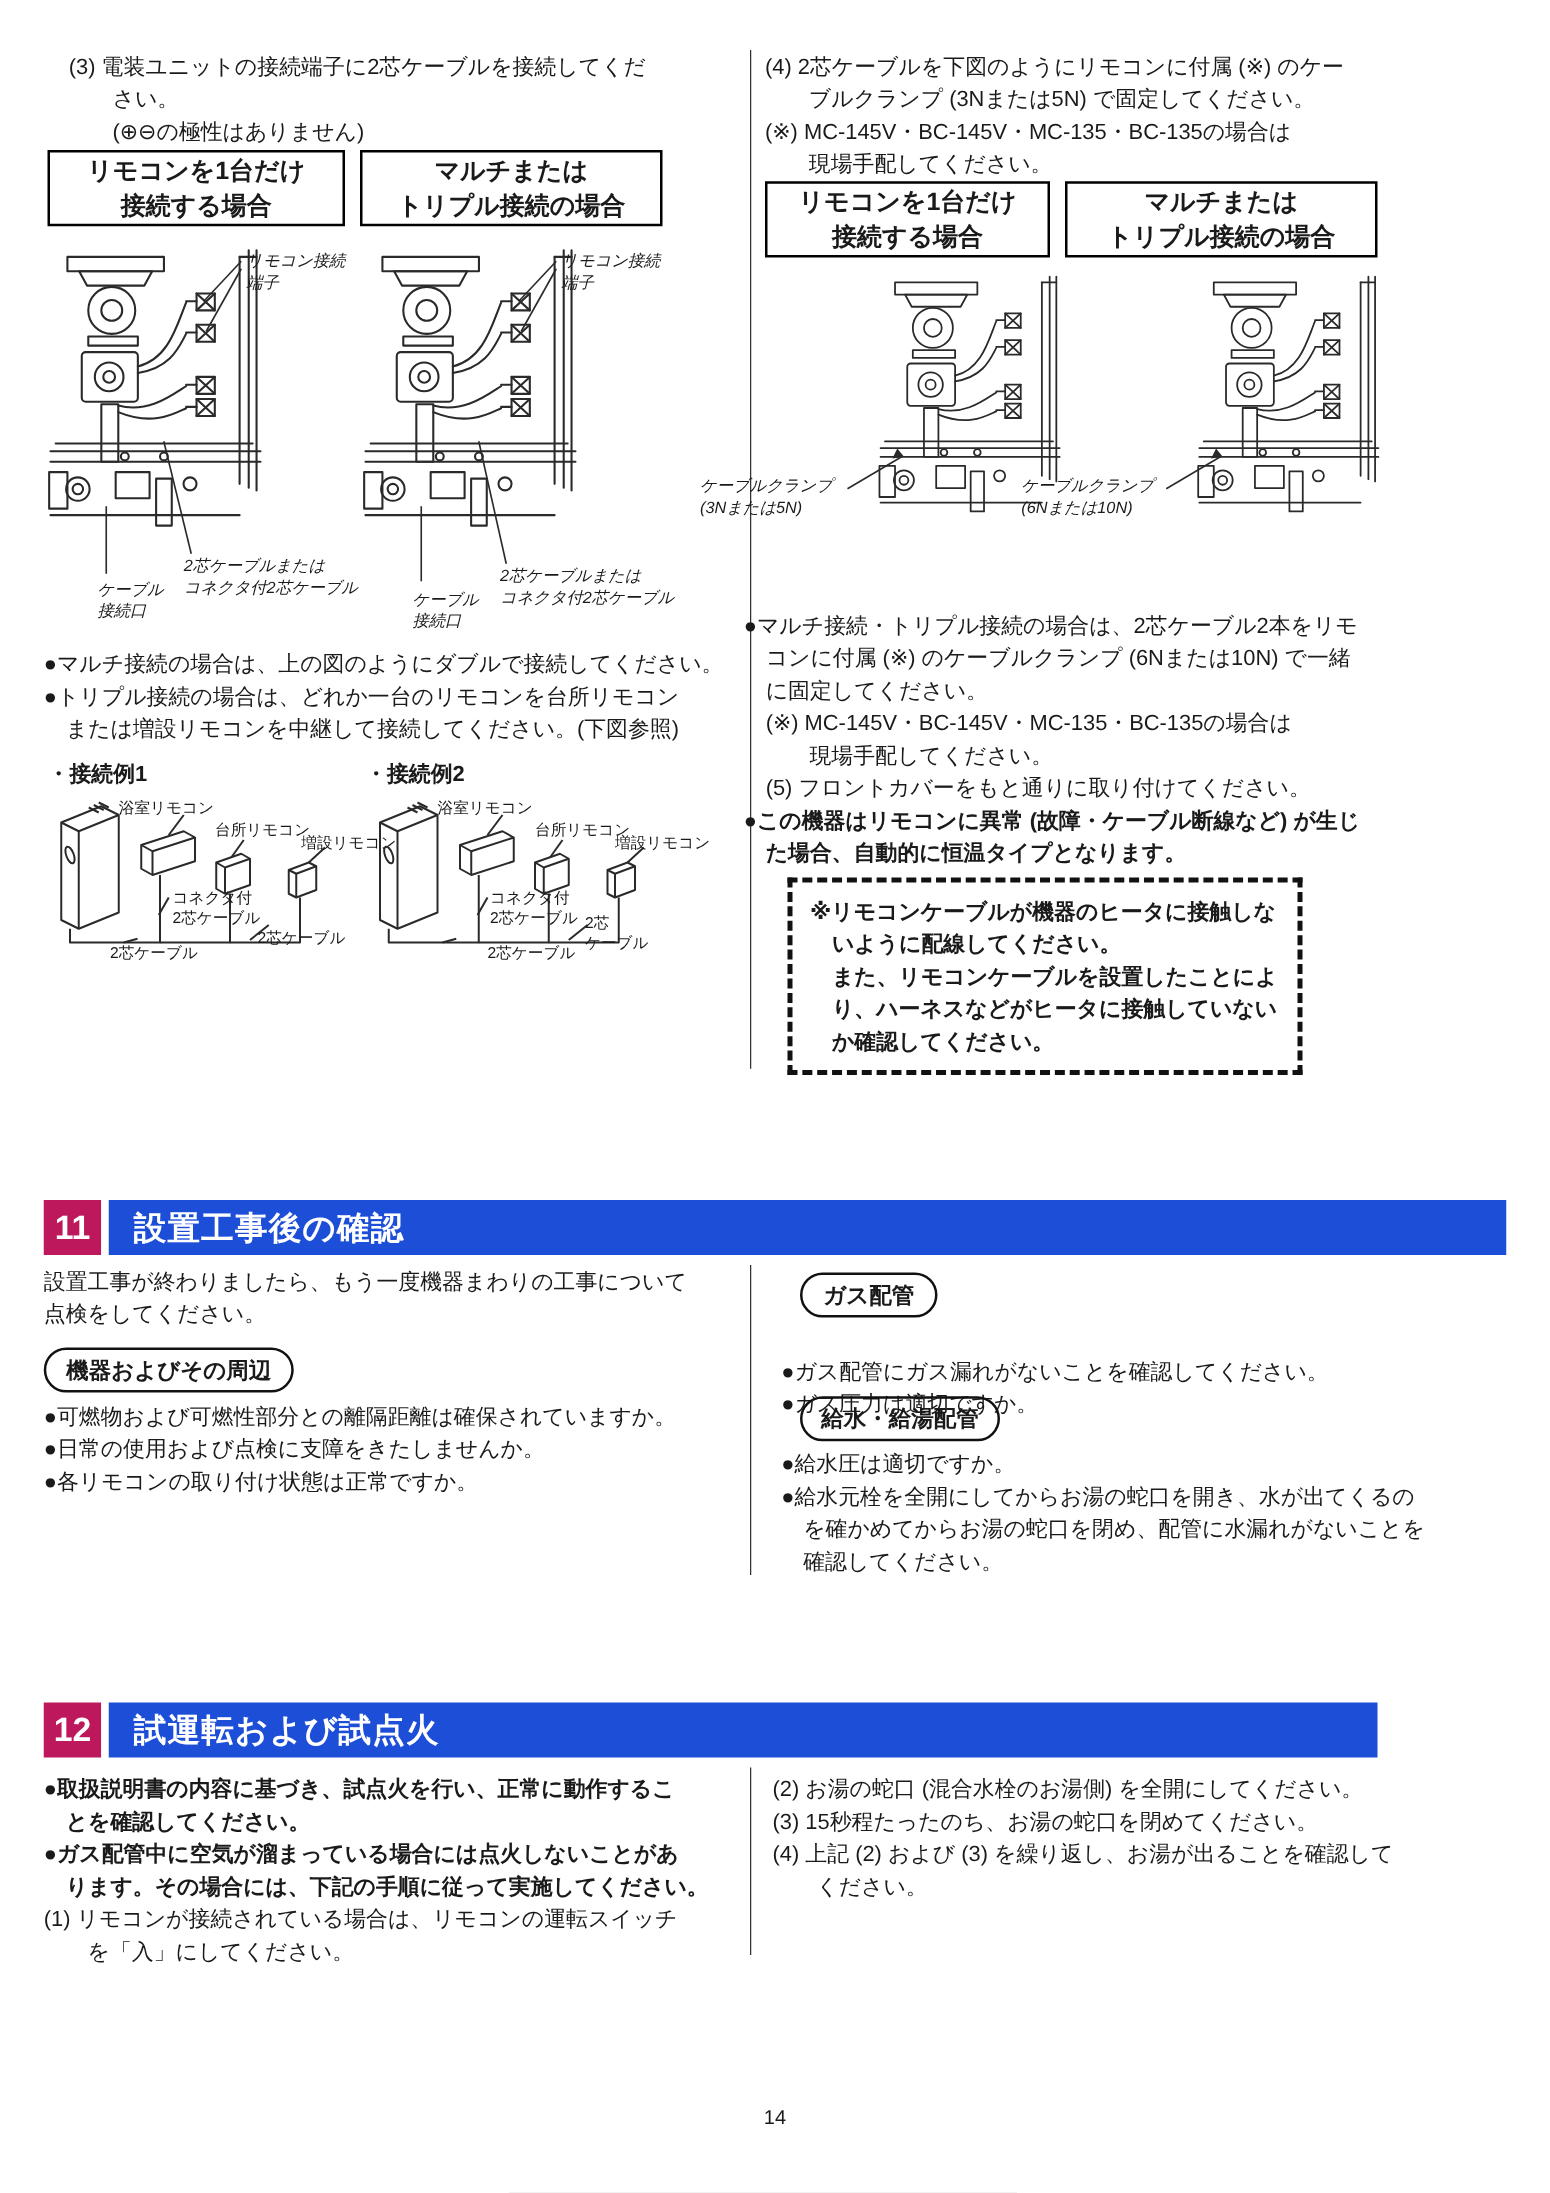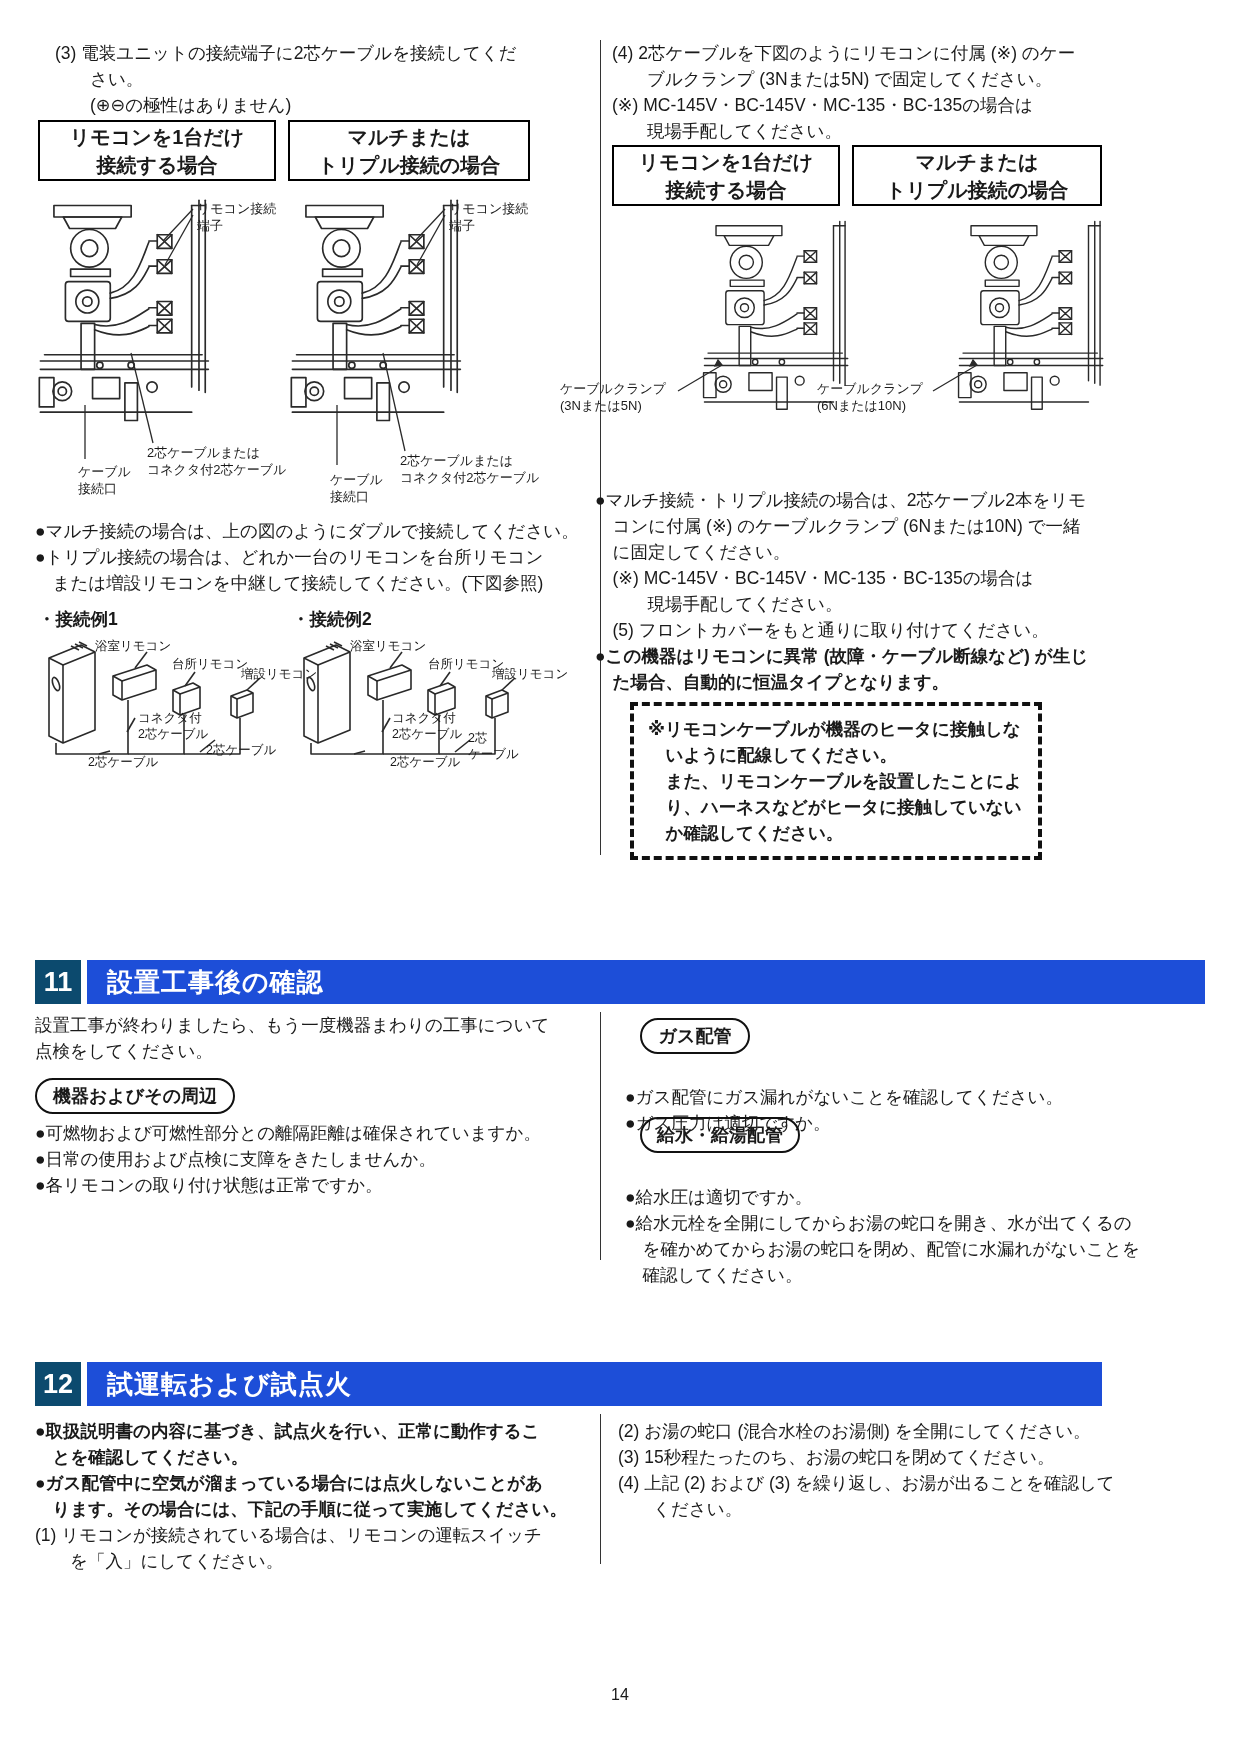--- a/index.html
+++ b/index.html
@@ -4,31 +4,31 @@
 <style>
   html,body{margin:0;padding:0;background:#e8e8e8;}
   #page{
     position:relative;width:1240px;height:1754px;background:#ffffff;
     font-family:"Liberation Sans","DejaVu Sans",sans-serif;color:#1a1a1a;
     margin:0 auto;overflow:hidden;
   }
   .abs{position:absolute;}
   .txt{font-size:17.5px;line-height:26px;white-space:pre-line;}
   .b{font-weight:700;}
-  .lbl{font-size:13px;line-height:17px;white-space:pre-line;}
+  .lbl{font-size:13px;line-height:17px;white-space:pre-line;font-style:italic;}
   .exlbl{font-size:12.5px;line-height:16px;white-space:pre-line;}
   .casebox{
     border:2.5px solid #000;box-sizing:border-box;
     display:flex;align-items:center;justify-content:center;text-align:center;
     font-weight:700;font-size:20px;line-height:28px;white-space:pre-line;
   }
   .vline{width:0;border-left:1.5px solid #333;}
   .secbar{display:flex;align-items:stretch;height:44px;}
   .secnum{
-    width:46px;background:#0c4a6e;color:#fff;font-weight:700;font-size:27px;
+    width:46px;background:#be185d;color:#fff;font-weight:700;font-size:27px;
     display:flex;align-items:center;justify-content:center;
   }
   .secgap{width:6px;background:#fff;}
   .sectitle{
     flex:1;background:#1d4ed8;color:#fff;font-weight:700;font-size:26px;
     display:flex;align-items:center;padding-left:20px;letter-spacing:1px;
   }
   .pill{
     border:2px solid #111;border-radius:19px;box-sizing:border-box;
     font-weight:700;font-size:18px;line-height:20px;text-align:center;
@@ -252,21 +252,21 @@
 ●日常の使用および点検に支障をきたしませんか。
 ●各リモコンの取り付け状態は正常ですか。</div>
 
   <div class="abs vline" style="left:600px;top:1012px;height:248px;"></div>
 
   <div class="abs pill" style="left:640px;top:1018px;min-width:110px;">ガス配管</div>
   <div class="abs txt" style="left:625px;top:1057px;width:560px;margin-top:27px;">●ガス配管にガス漏れがないことを確認してください。
 ●ガス圧力は適切ですか。</div>
 
   <div class="abs pill" style="left:640px;top:1117px;min-width:160px;">給水・給湯配管</div>
-  <div class="abs txt" style="left:625px;top:1158px;width:560px;margin-top:26px;">●給水圧は適切ですか。
+  <div class="abs txt" style="left:625px;top:1158px;width:560px;">●給水圧は適切ですか。
 ●給水元栓を全開にしてからお湯の蛇口を開き、水が出てくるの
 　を確かめてからお湯の蛇口を閉め、配管に水漏れがないことを
 　確認してください。</div>
 
   <div class="abs secbar" style="left:35px;top:1362px;width:1067px;">
     <div class="secnum">12</div>
     <div class="secgap"></div>
     <div class="sectitle">試運転および試点火</div>
   </div>
 

